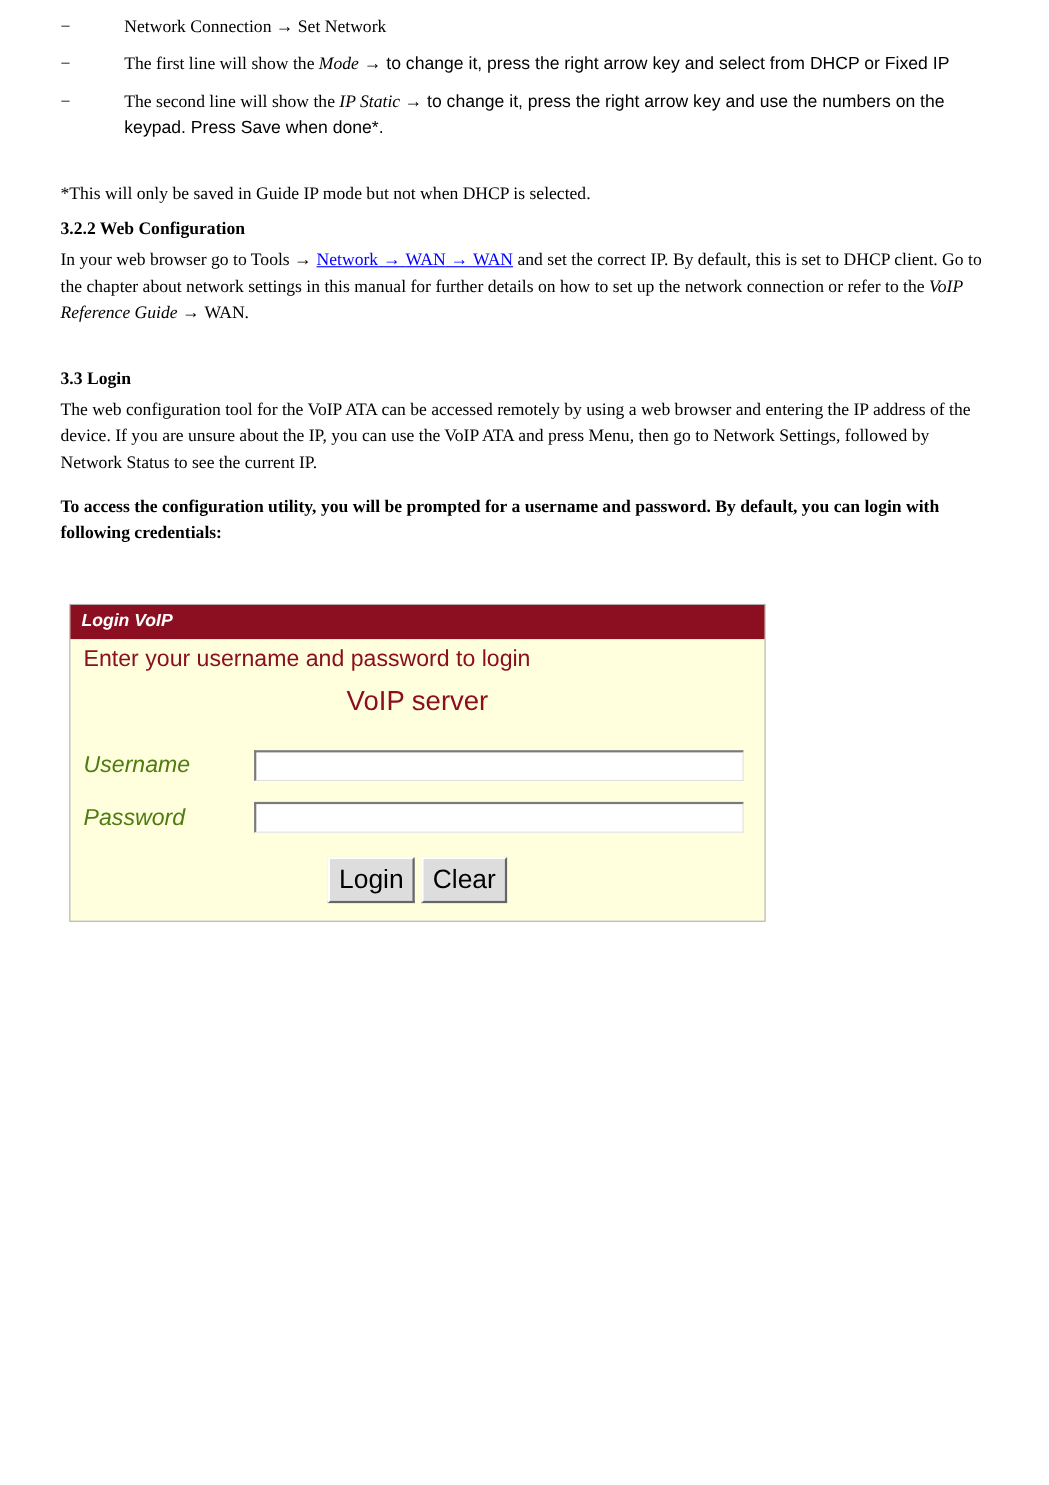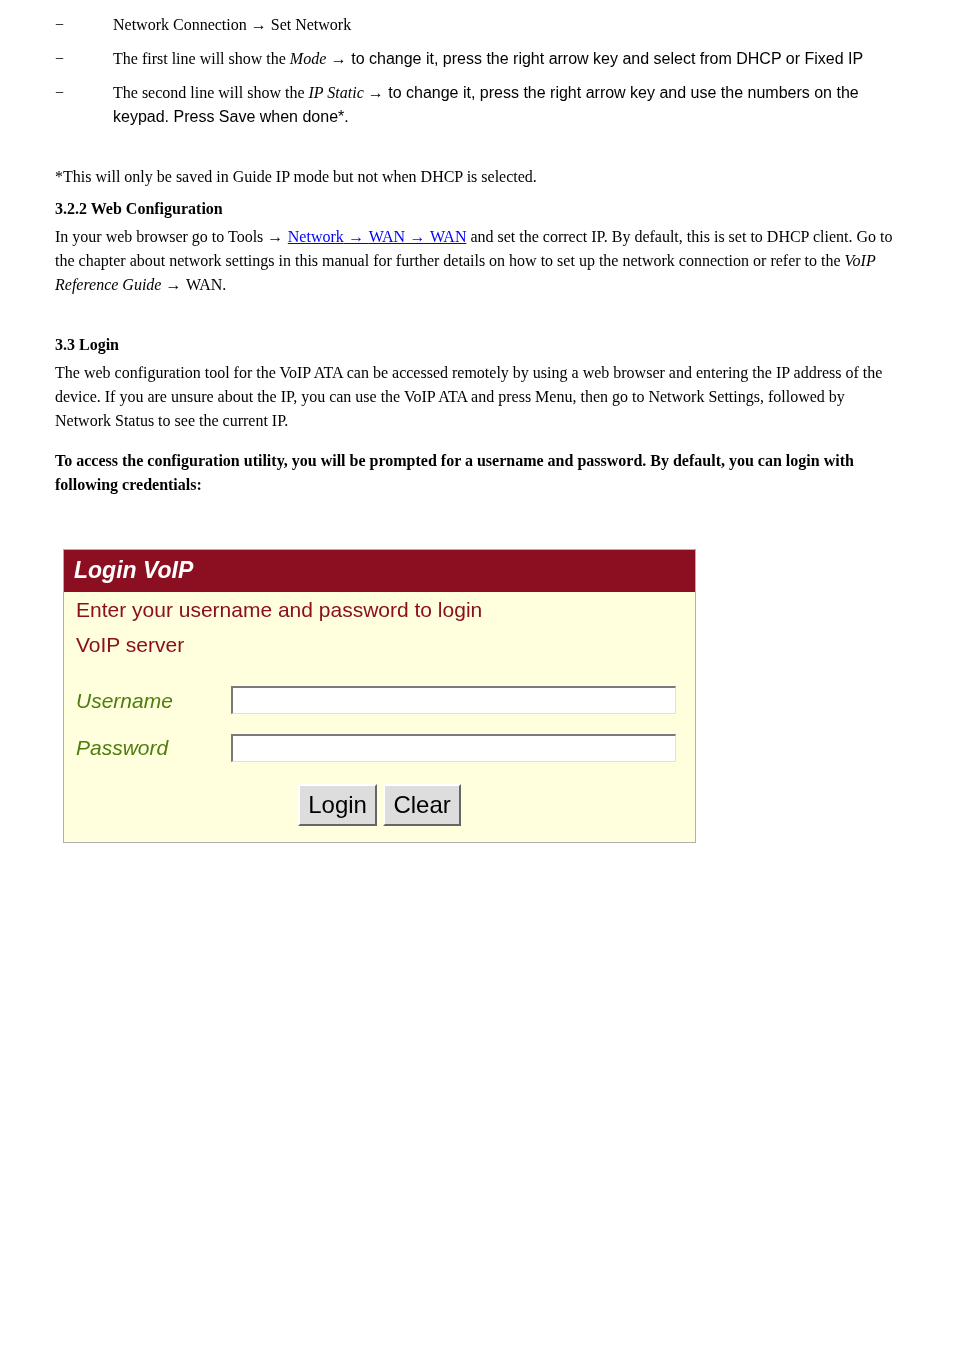--- a/index.html
+++ b/index.html
@@ -27,27 +27,27 @@
     width: 633px;
     border: 1px solid #b0b0b0;
     background: #FFFFDD;
     font-family: Arial, Helvetica, sans-serif;
   }
   .login-panel-header {
     background: #8B0F20;
     color: #fff;
     font-style: italic;
     font-weight: bold;
-    font-size: 23px;
+    font-size: 16px;
     padding: 3px 10px 4px 10px;
     font-family: Arial, Helvetica, sans-serif;
   }
   .login-panel-body { padding: 2px 12px 16px 12px; }
   .login-intro { color: #8B0F20; font-size: 21px; }
-  .login-sub { text-align: left; font-size: 21px; color: #8B0F20; margin-top: 4px; margin-bottom: 24px; }
+  .login-sub { text-align: center; font-size: 25px; color: #8B0F20; margin-top: 4px; margin-bottom: 24px; }
   .field-row { display: flex; align-items: center; margin: 10px 0 16px 0; }
   .field-label {
     width: 155px;
     color: #4d7c0f;
     font-style: italic;
     font-size: 21px;
     flex-shrink: 0;
   }
   .text-input {
     height: 28px;

